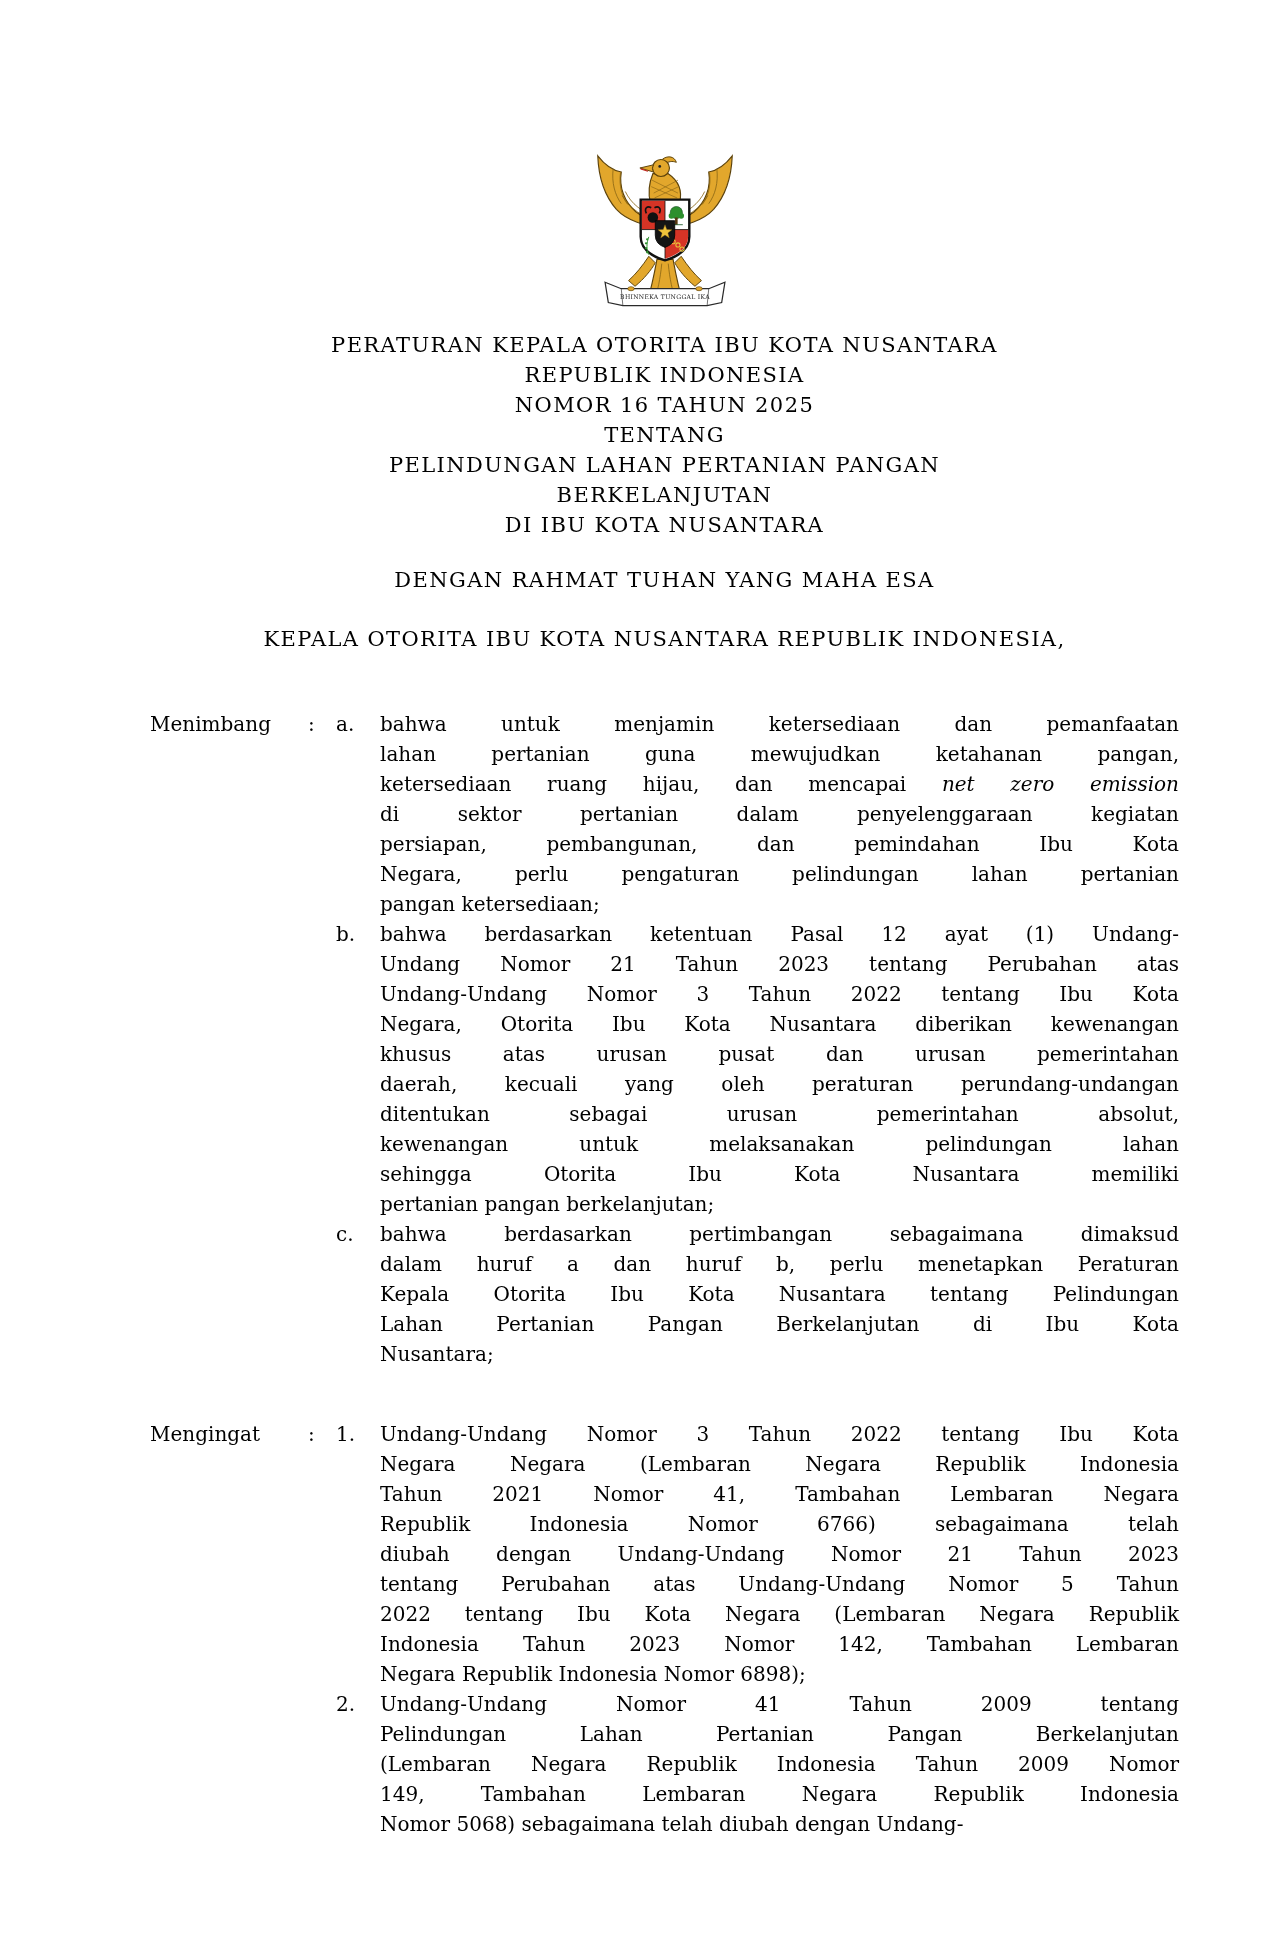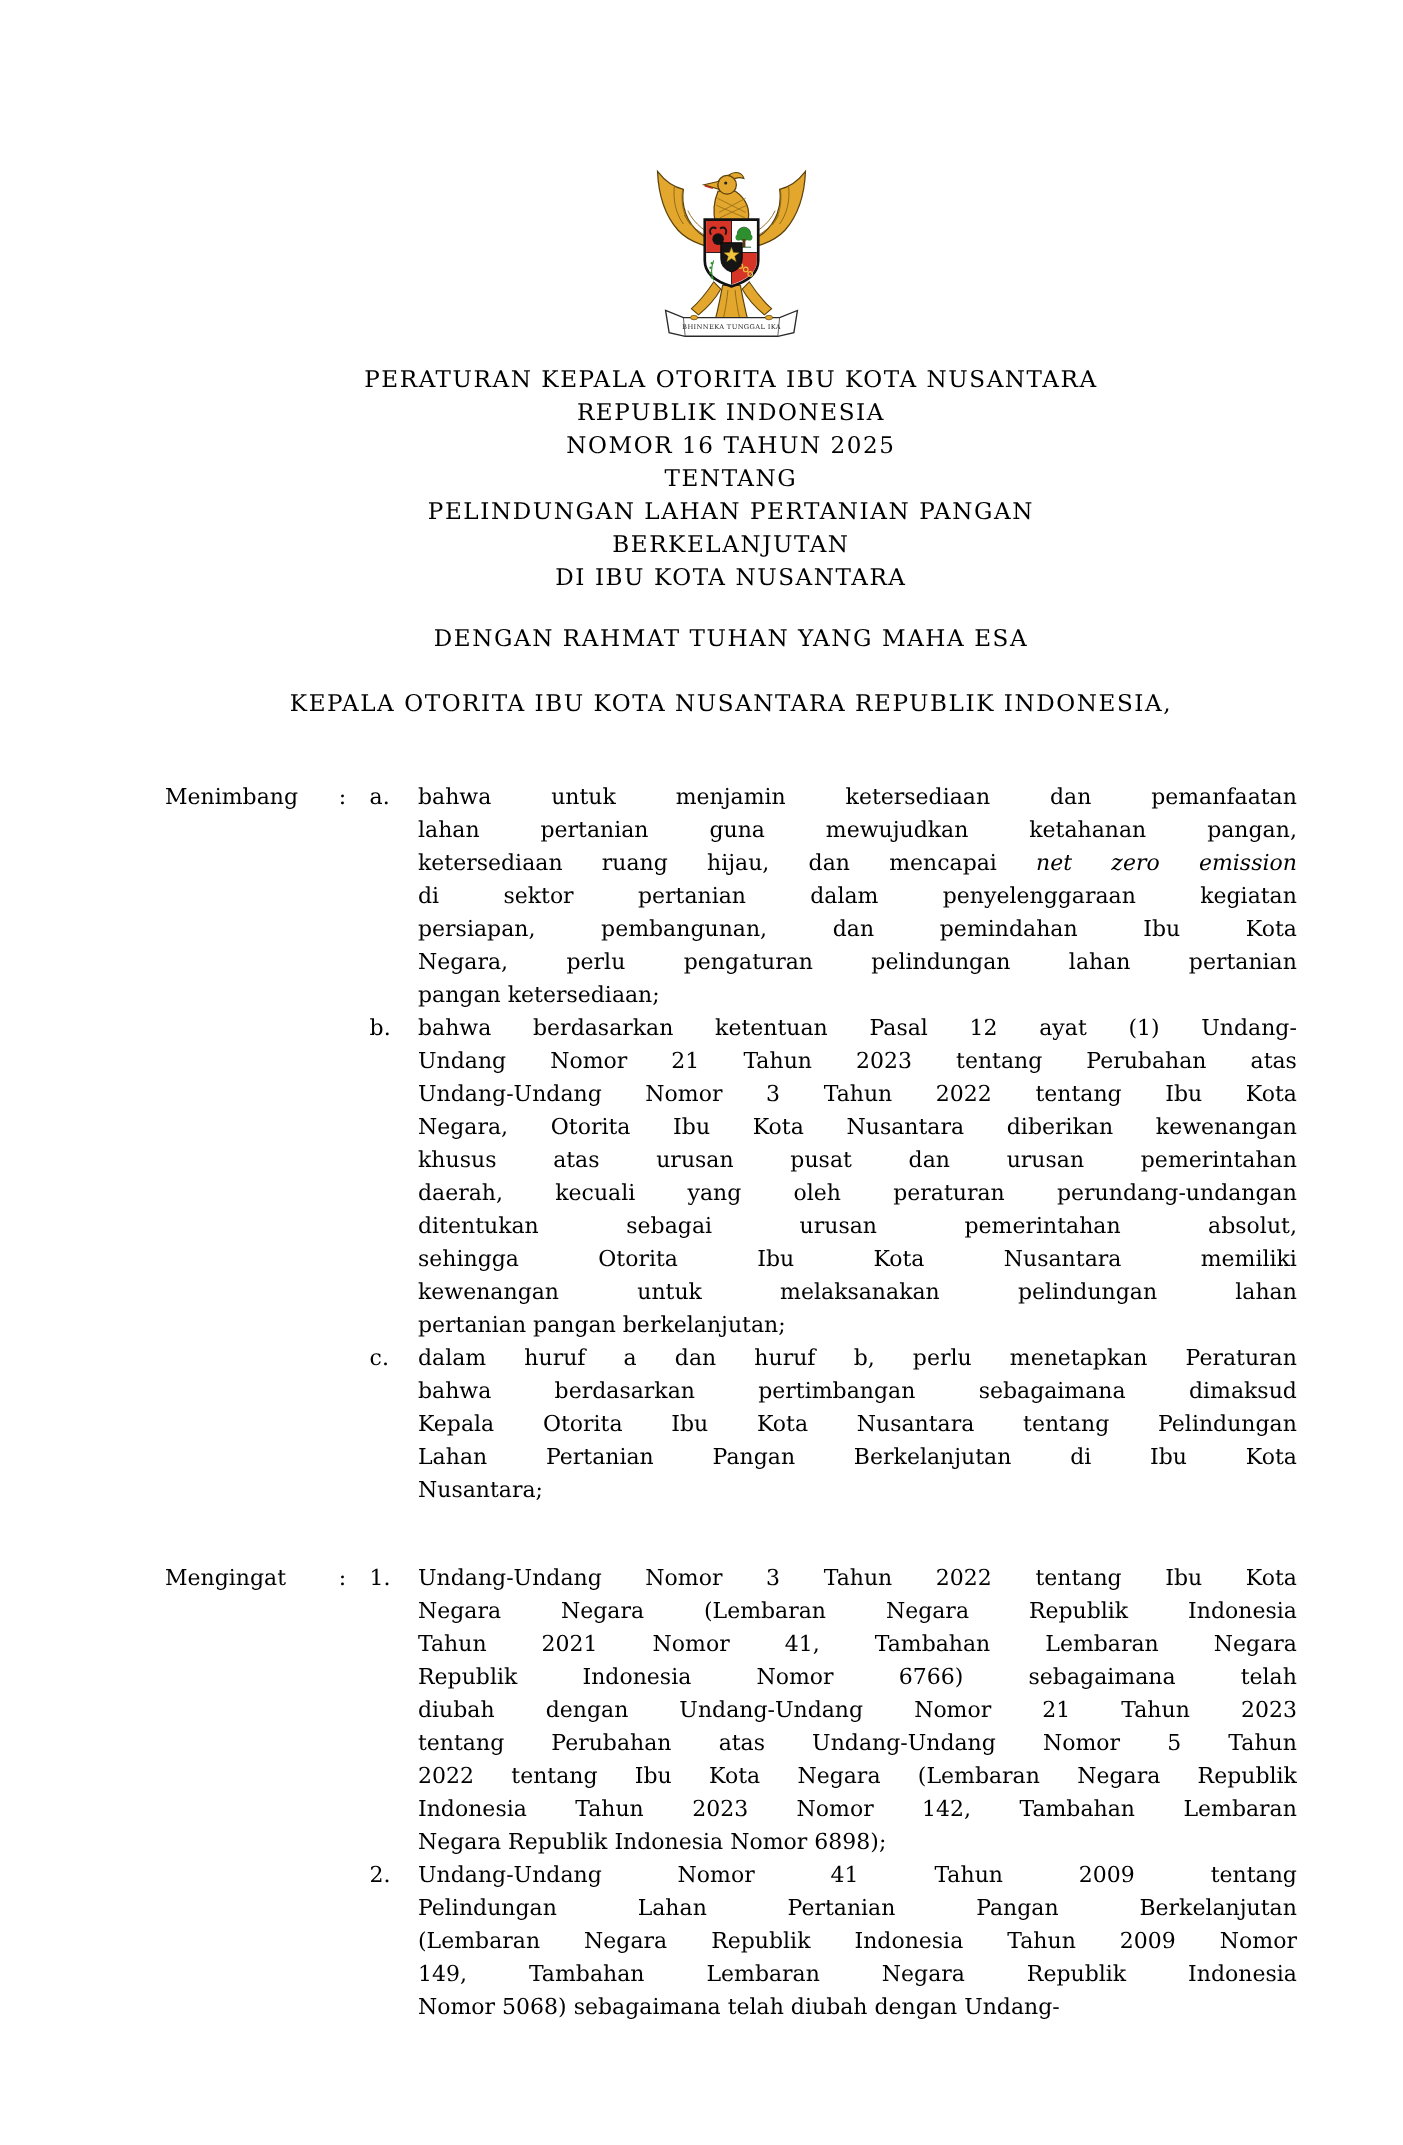--- a/index.html
+++ b/index.html
@@ -148,30 +148,30 @@
       <div class="item">
         <div class="item-marker">b.</div>
         <div class="item-body">
           <div class="jl">bahwa berdasarkan ketentuan Pasal 12 ayat (1) Undang-</div>
           <div class="jl">Undang Nomor 21 Tahun 2023 tentang Perubahan atas</div>
           <div class="jl">Undang-Undang Nomor 3 Tahun 2022 tentang Ibu Kota</div>
           <div class="jl">Negara, Otorita Ibu Kota Nusantara diberikan kewenangan</div>
           <div class="jl">khusus atas urusan pusat dan urusan pemerintahan</div>
           <div class="jl">daerah, kecuali yang oleh peraturan perundang-undangan</div>
           <div class="jl">ditentukan sebagai urusan pemerintahan absolut,</div>
+          <div class="jl">kewenangan untuk melaksanakan pelindungan lahan</div>
           <div class="jl">sehingga Otorita Ibu Kota Nusantara memiliki</div>
-          <div class="jl">kewenangan untuk melaksanakan pelindungan lahan</div>
           <div class="jl-last">pertanian pangan berkelanjutan;</div>
         </div>
       </div>
       <div class="item">
         <div class="item-marker">c.</div>
         <div class="item-body">
+          <div class="jl">bahwa berdasarkan pertimbangan sebagaimana dimaksud</div>
           <div class="jl">dalam huruf a dan huruf b, perlu menetapkan Peraturan</div>
-          <div class="jl">bahwa berdasarkan pertimbangan sebagaimana dimaksud</div>
           <div class="jl">Kepala Otorita Ibu Kota Nusantara tentang Pelindungan</div>
           <div class="jl">Lahan Pertanian Pangan Berkelanjutan di Ibu Kota</div>
           <div class="jl-last">Nusantara;</div>
         </div>
       </div>
     </div>
   </div>
 
   <div class="clause clause-mengingat">
     <div class="clause-label">Mengingat</div>

